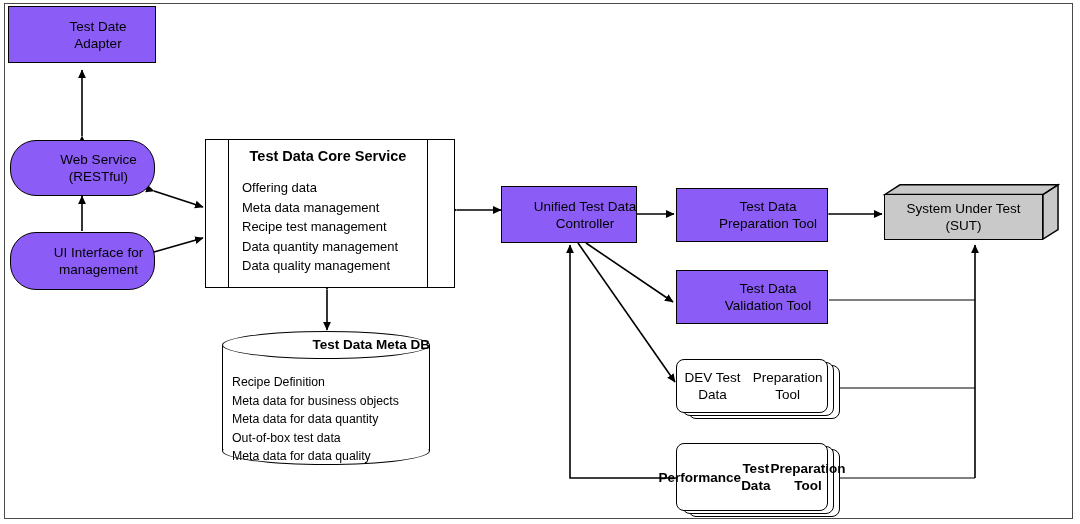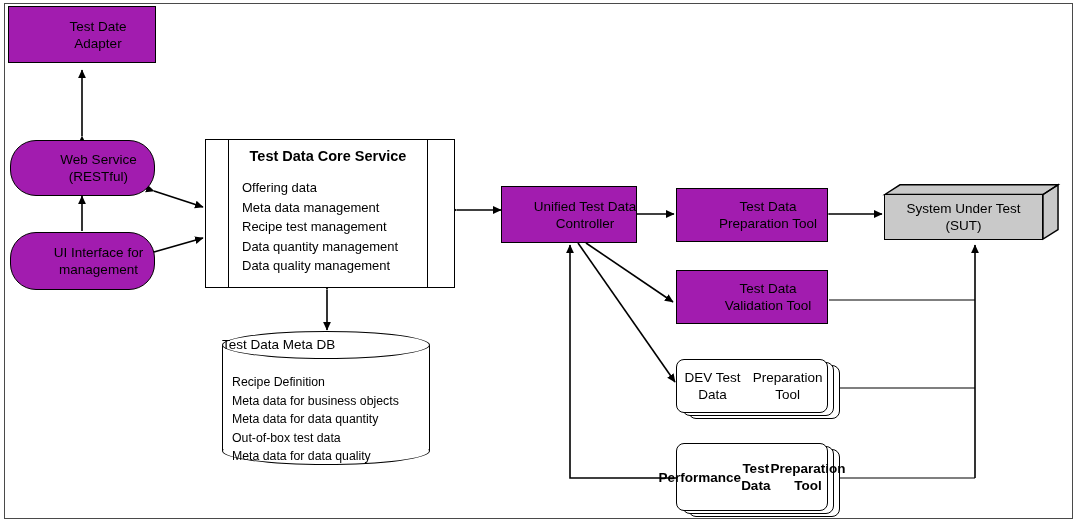--- a/index.html
+++ b/index.html
@@ -2,21 +2,21 @@
 <html><head>
 <meta charset="utf-8">
 <style>
   html,body{margin:0;padding:0;background:#ffffff;}
   body{font-family:"Liberation Sans","DejaVu Sans",sans-serif;}
   #canvas{position:relative;width:1080px;height:524px;background:#ffffff;overflow:hidden;}
   #frame{position:absolute;left:4px;top:3px;width:1069px;height:516px;border:1px solid #4a4a4a;box-sizing:border-box;}
 
   .node{position:absolute;box-sizing:border-box;display:flex;flex-direction:column;
         align-items:center;justify-content:center;text-align:center;color:#000;
-        font-size:13.5px;line-height:17px;background:#a21caf;padding-left:32px;}
+        font-size:13.5px;line-height:17px;background:#8b5cf6;padding-left:32px;}
   .rect{border:1.5px solid #000;}
   .rounded{border:1.5px solid #000;border-radius:26px;}
   .node .ln{display:block;white-space:nowrap;}
 
   
   #core{position:absolute;left:205px;top:139px;width:250px;height:149px;border:1.6px solid #000;
         box-sizing:border-box;background:#fff;}
   #core .rail{position:absolute;top:0;bottom:0;width:0;border-left:1.5px solid #000;}
   #core .rail.l{left:22px;}
   #core .rail.r{right:26px;}
@@ -27,21 +27,21 @@
 
   
   #db{position:absolute;left:222px;top:331px;width:208px;height:134px;}
   #db .body{position:absolute;left:0;top:14px;width:100%;height:106px;box-sizing:border-box;
             border-left:1.6px solid #000;border-right:1.6px solid #000;background:#fff;}
   #db .top{position:absolute;left:0;top:0;width:100%;height:28px;box-sizing:border-box;
            border:1.6px solid #000;border-radius:50%;background:#fff;}
   #db .bot{position:absolute;left:0;top:106px;width:100%;height:28px;box-sizing:border-box;
            border:1.6px solid #000;border-radius:50%;background:#fff;
            clip-path:polygon(-2% 45%,102% 45%,102% 115%,-2% 115%);}
-  #db-title{position:absolute;left:0;right:0;top:6px;text-align:left;font-weight:normal;font-size:13.5px;color:#000;}
+  #db-title{position:absolute;left:0;right:0;top:6px;text-align:right;font-weight:bold;font-size:13.5px;color:#000;}
   #db-list{position:absolute;left:10px;right:8px;top:42px;text-align:left;font-size:12.3px;line-height:18.5px;color:#000;}
   #db-list div{white-space:nowrap;}
 
   
   #sut{position:absolute;left:884px;top:184px;width:175px;height:40px;}
   #sut .face{position:absolute;left:0;top:10px;width:159px;height:46px;box-sizing:border-box;
              border:1.5px solid #000;background:#c9c9c9;display:flex;flex-direction:column;
              align-items:center;justify-content:center;font-size:13.5px;line-height:17px;color:#000;}
   #sut .topf{position:absolute;left:0;top:0;width:175px;height:11px;background:#c9c9c9;
              clip-path:polygon(0 100%,16px 0,175px 0,159px 100%);

